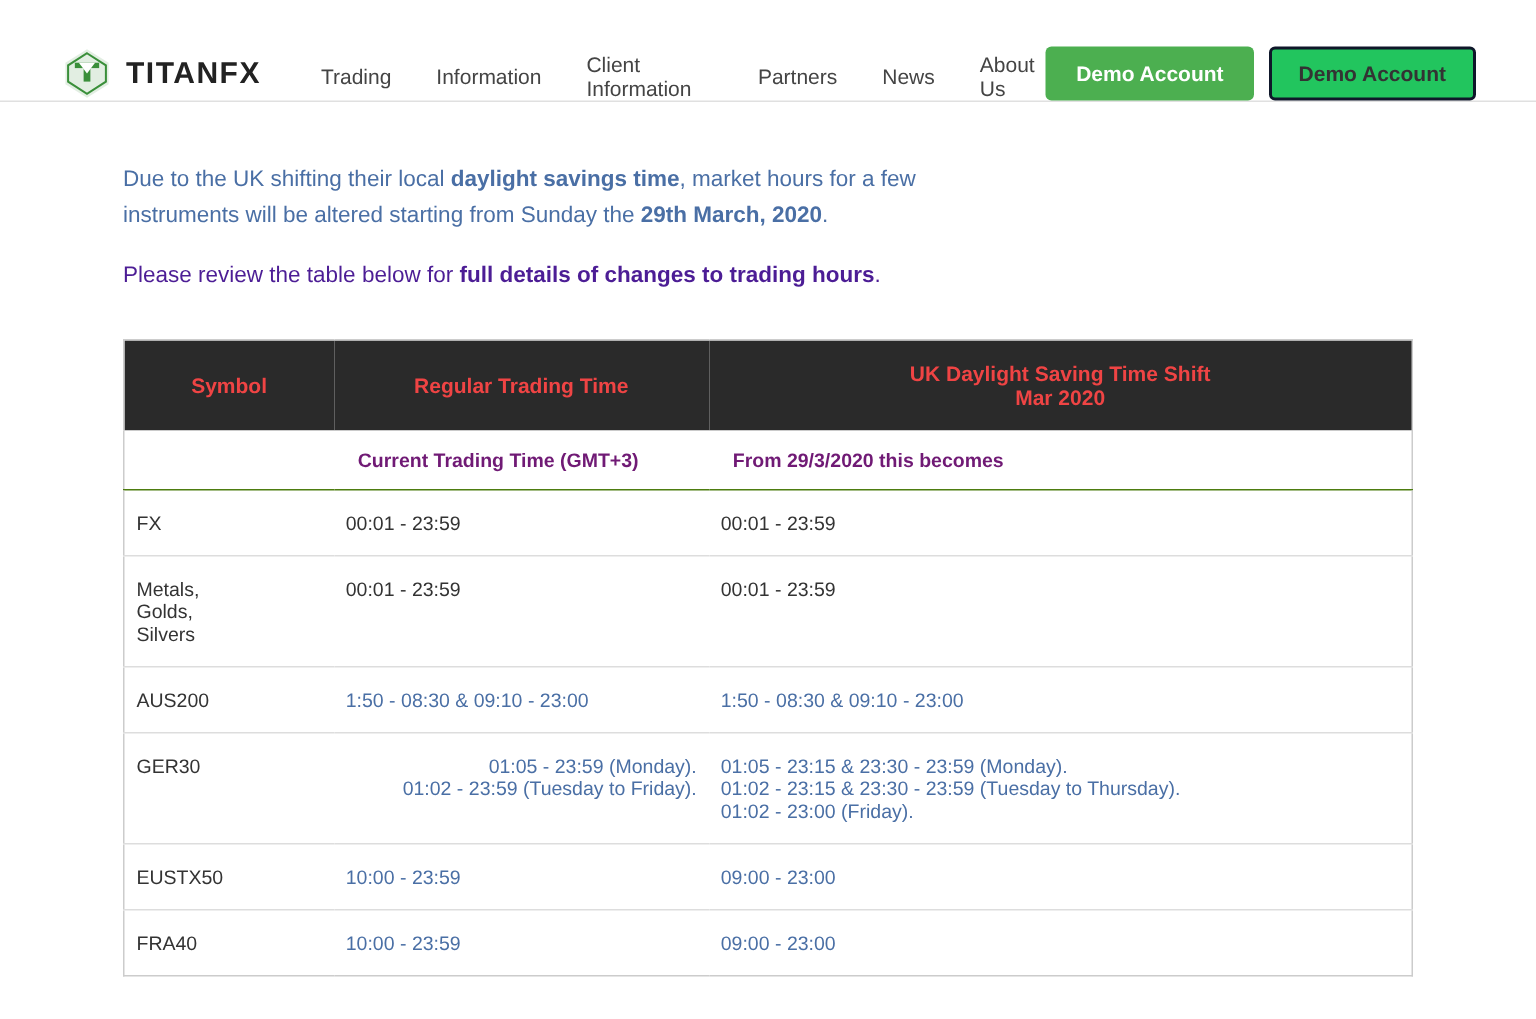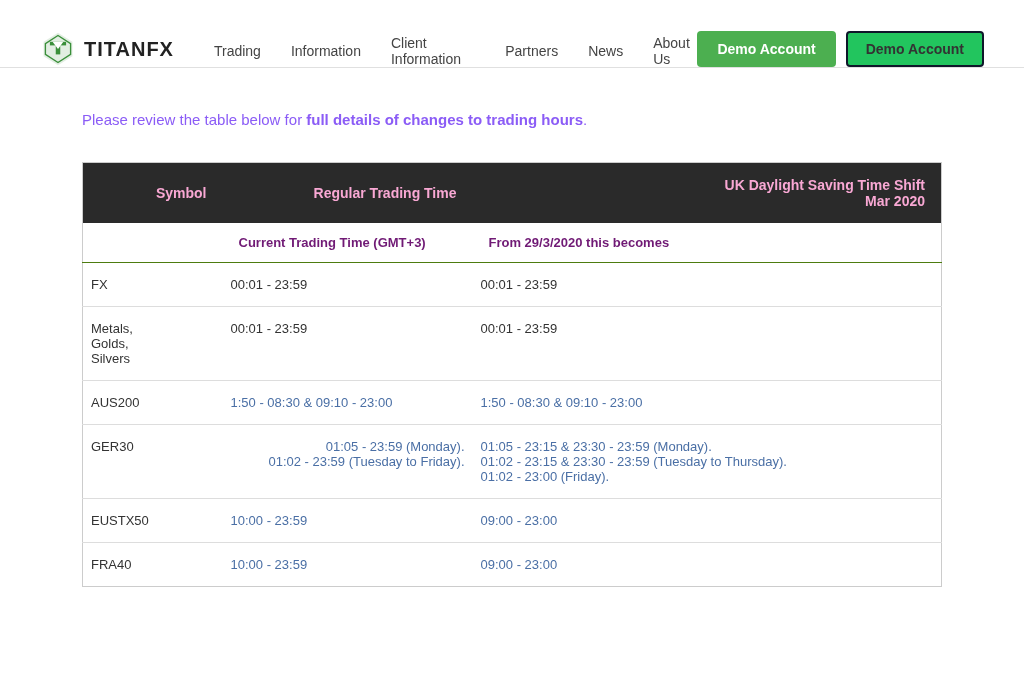--- a/index.html
+++ b/index.html
@@ -79,40 +79,40 @@
     .intro-text {
       color: #4a6fa5;
       font-size: 15px;
       line-height: 1.6;
       margin-bottom: 16px;
     }
     .intro-text span.highlight {
       font-weight: 600;
     }
     .sub-text {
-      color: #8b5cf6;
+      color: #4c1d95;
       font-size: 15px;
       line-height: 1.6;
       margin-bottom: 30px;
     }
     .sub-text span.highlight {
       font-weight: 600;
     }
 
     
     .trading-table {
       width: 100%;
       border-collapse: collapse;
       border: 1px solid #ccc;
     }
     .trading-table thead tr.header-row th {
       background: #2a2a2a;
-      color: #f9a8d4;
+      color: #ef4444;
       padding: 14px 16px;
-      text-align: right;
+      text-align: center;
       font-size: 14px;
       font-weight: 600;
     }
     .trading-table thead tr.subheader-row td {
       background: #fff;
       padding: 12px 16px;
       font-size: 13px;
       font-weight: 700;
       color: #701a75;
       border-bottom: 1px solid #4d7c0f;
@@ -174,20 +174,24 @@
     <a href="#">News</a>
     <a href="#">About Us</a>
   </nav>
   <div class="header-buttons">
     <button class="btn-live">Demo Account</button>
     <button class="btn-demo">Demo Account</button>
   </div>
 </header>
 
 <main>
+  <p class="intro-text">
+    Due to the UK shifting their local <span class="highlight">daylight savings time</span>, market hours for a few<br>
+    instruments will be altered starting from Sunday the <span class="highlight">29th March, 2020</span>.
+  </p>
   <p class="sub-text">
     Please review the table below for <span class="highlight">full details of changes to trading hours</span>.
   </p>
 
   <table class="trading-table">
     <thead>
       <tr class="header-row">
         <th class="col-symbol">Symbol</th>
         <th class="col-regular">Regular Trading Time</th>
         <th class="col-uk">UK Daylight Saving Time Shift<br>Mar 2020</th>

